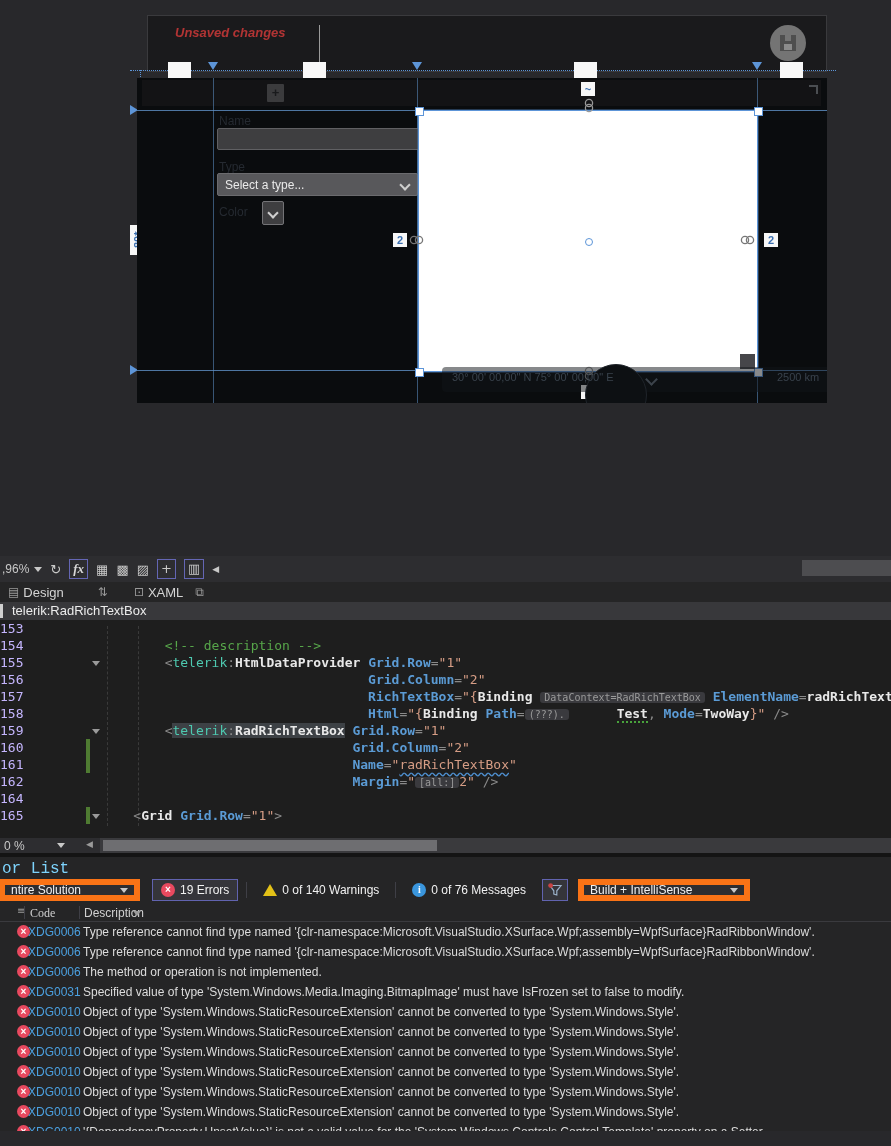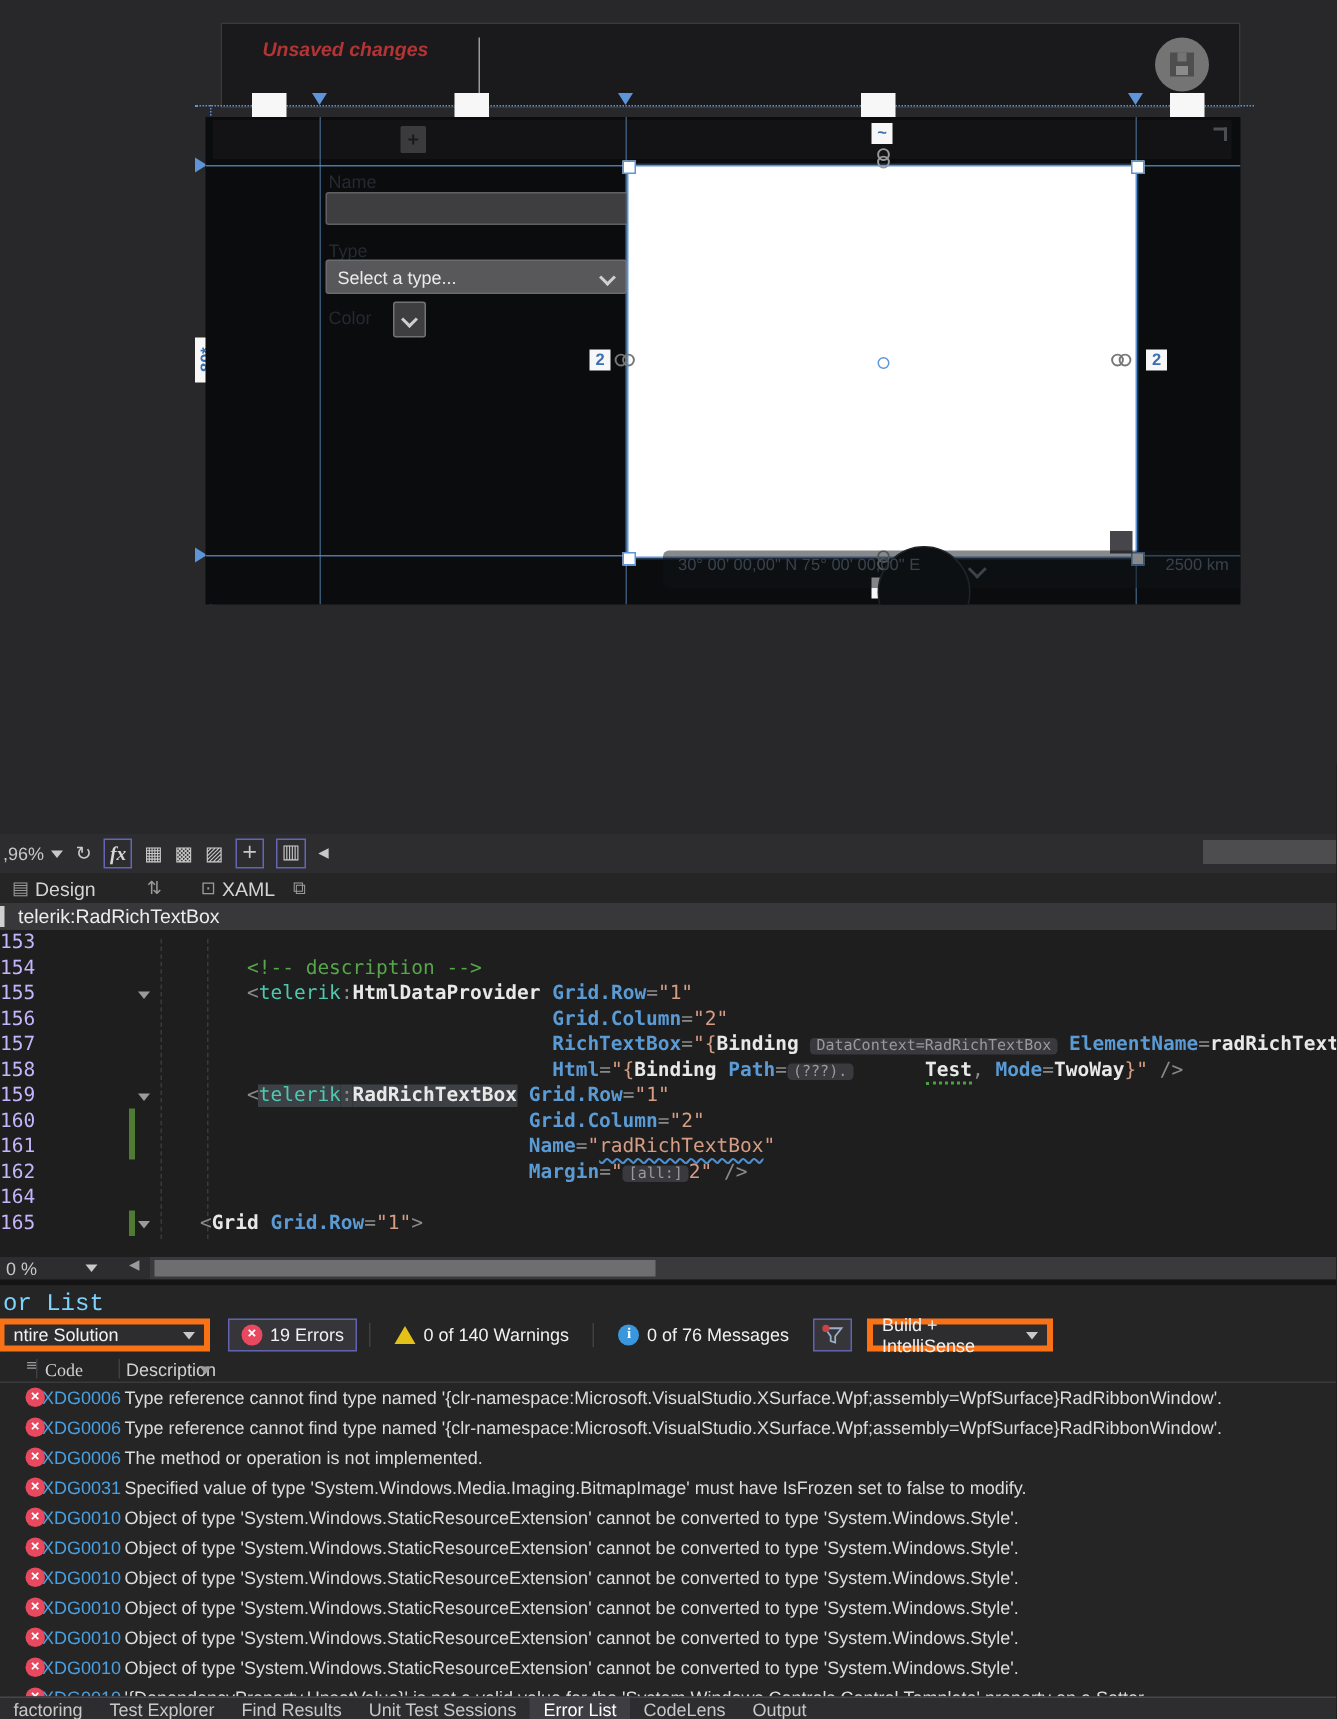--- a/index.html
+++ b/index.html
@@ -97,21 +97,21 @@
   
   .estatus{position:absolute;left:0;top:838px;width:891px;height:15px;background:#2d2d30;color:#c8c8c8;}
   .etrack{position:absolute;left:100px;top:0;right:0;height:15px;background:#3a3a3d;}
   .ethumb{position:absolute;left:3px;top:2px;width:334px;height:11px;background:#6e6e71;}
   .gapstrip{position:absolute;left:0;top:853px;width:891px;height:4px;background:#141414;}
 
   
   .errorpanel{position:absolute;left:0;top:857px;width:891px;height:274px;background:#252526;overflow:hidden;}
   .ptitle{position:absolute;left:2px;top:3px;color:#7dd3fc;font-size:16px;font-family:Liberation Mono, monospace;}
   .ptoolbar{position:absolute;left:0;top:20px;width:891px;height:26px;display:flex;align-items:center;}
-  .drop{height:22px;background:#2d2d30;border:4px solid #f97316;color:#f1f1f1;display:flex;align-items:center;
+  .drop{height:22px;background:#2d2d30;border:6px solid #f97316;color:#f1f1f1;display:flex;align-items:center;
         padding:0 6px;box-sizing:border-box;justify-content:space-between;}
   .pbtn{height:22px;display:flex;align-items:center;gap:5px;padding:0 8px;color:#f1f1f1;box-sizing:border-box;}
   .pbtn.hlt{border:1px solid #6163af;background:#35353a;}
   .vsep{width:1px;height:16px;background:#3f3f46;margin:0 8px;}
   .errico{display:inline-block;width:14px;height:14px;border-radius:50%;background:#e8495f;color:#fff;
           font-size:10px;font-weight:bold;text-align:center;line-height:14px;}
   .warnico{display:inline-block;width:0;height:0;border-left:7px solid transparent;border-right:7px solid transparent;
            border-bottom:12px solid #e3c117;position:relative;}
   .infoico{display:inline-block;width:14px;height:14px;border-radius:50%;background:#3a96dd;color:#fff;
            font-size:10px;font-weight:bold;text-align:center;line-height:14px;font-family:"Liberation Serif",serif;}
@@ -295,21 +295,21 @@
       <div class="pbtn">
         <span class="infoico">i</span>
         <span>0 of 76 Messages</span>
       </div>
       <div class="pbtn hlt" style="margin-left:8px;padding:0 4px;">
         <svg width="16" height="16" viewBox="0 0 16 16">
           <path d="M3 3.5h11L9.8 8.8V13l-3-1V8.8Z" fill="none" stroke="#9ab0c8" stroke-width="1.2"></path>
           <circle cx="3.6" cy="3.6" r="2.4" fill="#c84444"></circle>
         </svg>
       </div>
-      <div class="drop" style="width:124px;margin-left:10px;">
+      <div class="drop" style="width:172px;margin-left:10px;">
         <span>Build + IntelliSense</span>
           <span class="caret"></span>
       </div>
     </div>
 
     <div class="ehead">
       <span style="position:absolute;left:17px;top:1px;color:#9a9a9a;font-size:10px;font-family:'DejaVu Sans',sans-serif;">≡</span>
       <span class="hdiv" style="left:24px;"></span>
       <span style="position:absolute;left:30px;top:2px;font-family:Liberation Serif, serif;">Code</span>
       <span class="hdiv" style="left:79px;"></span>
@@ -369,23 +369,14 @@
           <span class="desc">Object of type 'System.Windows.StaticResourceExtension' cannot be converted to type 'System.Windows.Style'.</span>
         </div>
         <div class="erow">
           <span class="errico">×</span>
           <span class="code">XDG0010</span>
           <span class="desc">'{DependencyProperty.UnsetValue}' is not a valid value for the 'System.Windows.Controls.Control.Template' property on a Setter.</span>
         </div>
       </div>
   </section>
 
-  <div class="paneltabs">
-      <span class="ptab">factoring</span>
-      <span class="ptab">Test Explorer</span>
-      <span class="ptab">Find Results</span>
-      <span class="ptab">Unit Test Sessions</span>
-      <span class="ptab active">Error List</span>
-      <span class="ptab">CodeLens</span>
-      <span class="ptab">Output</span>
-    </div>
 
 </div>
 
 </body></html>

